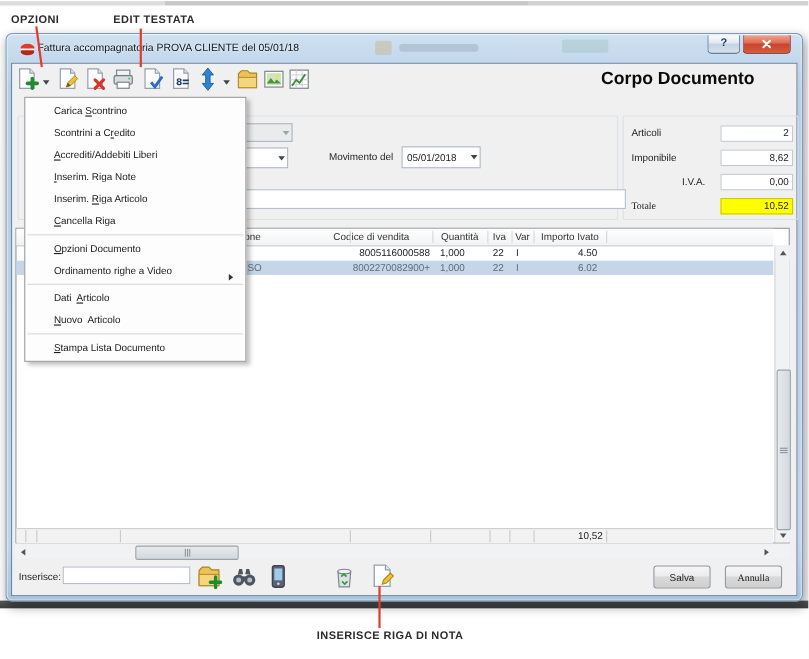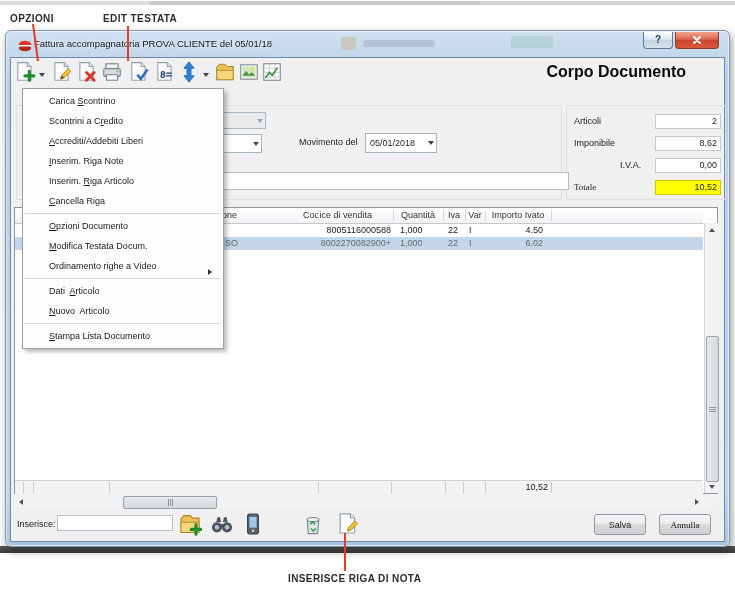--- a/index.html
+++ b/index.html
@@ -355,21 +355,20 @@
 
   <div id="menu">
       <div class="mi"><span>Carica <u>S</u>contrino</span></div>
       <div class="mi"><span>Scontrini a C<u>r</u>edito</span></div>
       <div class="mi"><span><u>A</u>ccrediti/Addebiti Liberi</span></div>
       <div class="mi"><span><u>I</u>nserim. Riga Note</span></div>
       <div class="mi"><span>Inserim. <u>R</u>iga Articolo</span></div>
       <div class="mi"><span><u>C</u>ancella Riga</span></div>
       <div class="msep"></div>
       <div class="mi"><span><u>O</u>pzioni Documento</span></div>
-      <div class="mi"><span><u>M</u>odifica Testata Docum.</span></div>
       <div class="mi"><span>Ordinamento righe a Video</span><div class="subarr"><span class="tri tr2" style="border-left-color:#333;"></span></div></div>
       <div class="msep"></div>
       <div class="mi"><span>Dati  <u>A</u>rticolo</span></div>
       <div class="mi"><span><u>N</u>uovo  Articolo</span></div>
       <div class="msep"></div>
       <div class="mi"><span><u>S</u>tampa Lista Documento</span></div>
     </div>
   <div id="darkband"></div>
 </div>
 

